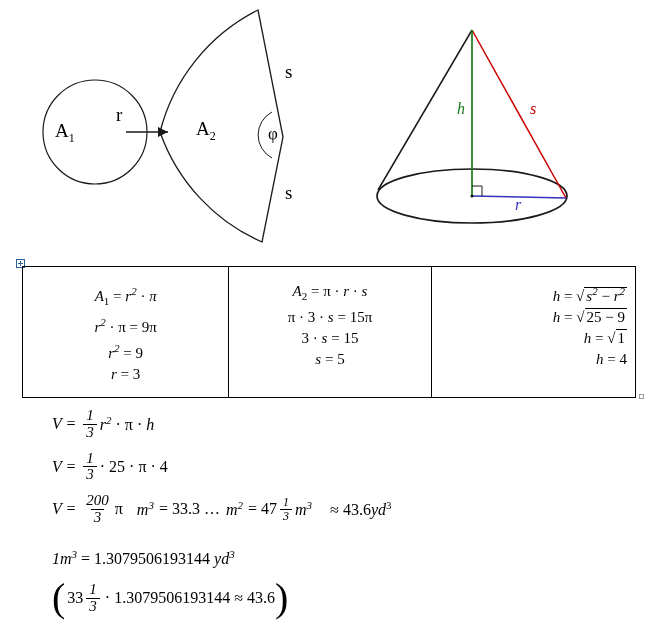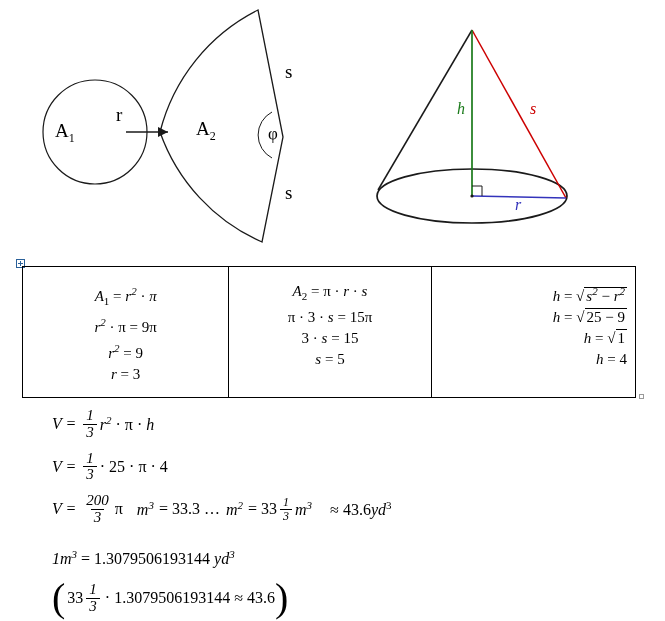--- a/index.html
+++ b/index.html
@@ -290,21 +290,21 @@
       <span class="lead">V =</span>
       <span class="frac">
         <span class="num">200</span>
         <span class="den">3</span>
       </span>
       <span class="nonit">π</span>
       <span style="display:inline-block; width:14px;"></span>
       <span><span>m</span><sup class="exp">3</sup></span>
       <span class="nonit" style="margin-left:5px;">= 33.3 …</span>
       <span style="margin-left:6px;"><span>m</span><sup class="exp">2</sup></span>
-      <span class="nonit" style="margin-left:5px;">= 33</span>
+      <span class="nonit" style="margin-left:5px;">= 47</span>
       <span class="mixed">
         <span class="frac">
           <span class="num">1</span>
           <span class="den">3</span>
         </span>
       </span>
       <span><span>m</span><sup class="exp">3</sup></span>
       <span class="nonit" style="margin-left:18px;">≈ 43.6<span style="font-style:italic;">yd</span><sup class="exp">3</sup></span>
     </div>
 

